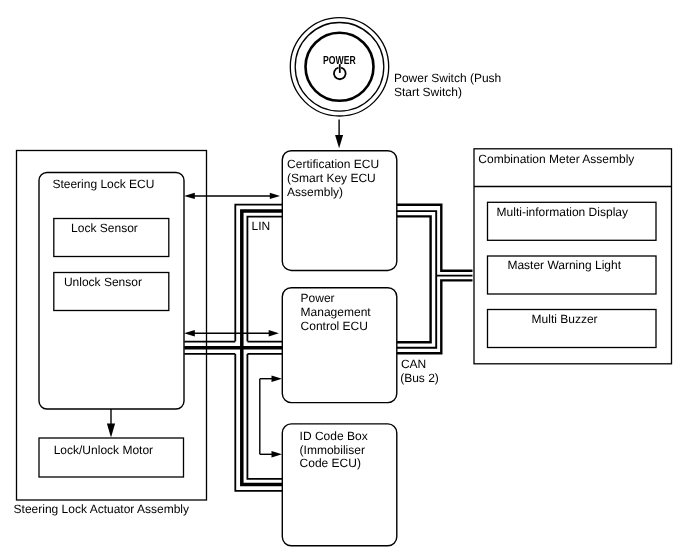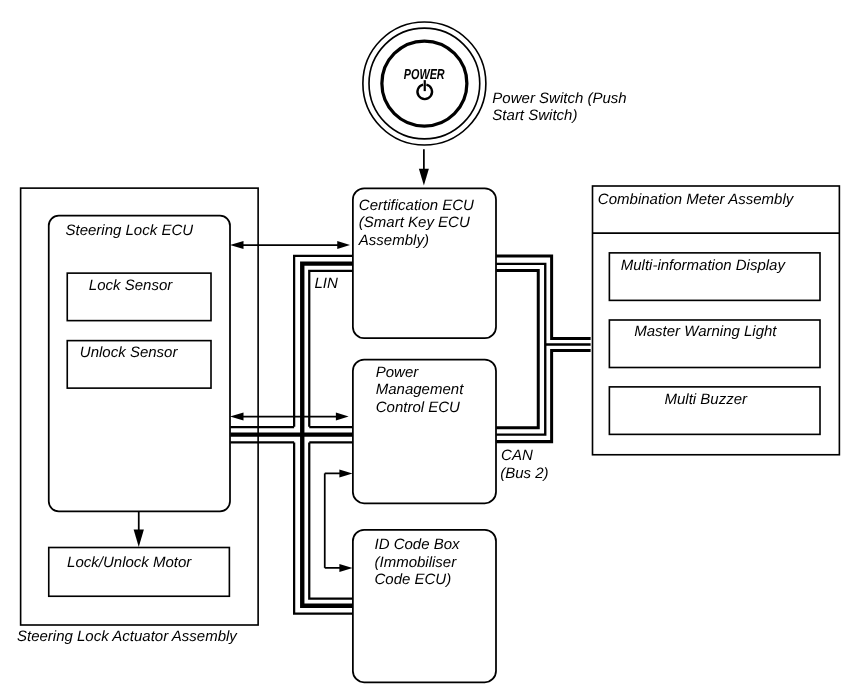--- a/index.html
+++ b/index.html
@@ -1,20 +1,20 @@
 <!DOCTYPE html>
 <html><head>
 <meta charset="utf-8">
 <title>Smart Key System Block Diagram</title>
 <style>
   html,body{margin:0;padding:0;background:#fff;}
   body{width:688px;height:560px;position:relative;overflow:hidden;
        -webkit-font-smoothing:antialiased;text-rendering:geometricPrecision;
        font-family:"Liberation Sans",sans-serif;color:#000;}
-  #stage{position:absolute;left:0;top:0;width:688px;height:560px;background:#fff;font-style:italic;}
+  #stage{position:absolute;left:0;top:0;width:688px;height:560px;background:#fff;}
   svg#art{position:absolute;left:0;top:0;display:block;}
   text{font-family:"Liberation Sans",sans-serif;font-size:12px;fill:#000;}
   .box{fill:none;stroke:#000;stroke-width:1.3;}
   .rbox{fill:none;stroke:#000;stroke-width:1.4;}
   .wire{fill:none;stroke:#000;stroke-width:1.4;}
   .thin{fill:none;stroke:#000;stroke-width:1.8;}
   .thick{fill:none;stroke:#000;stroke-width:3.5;}
   .powtxt{font-weight:bold;font-size:11.6px;}
 </style>
 </head>

